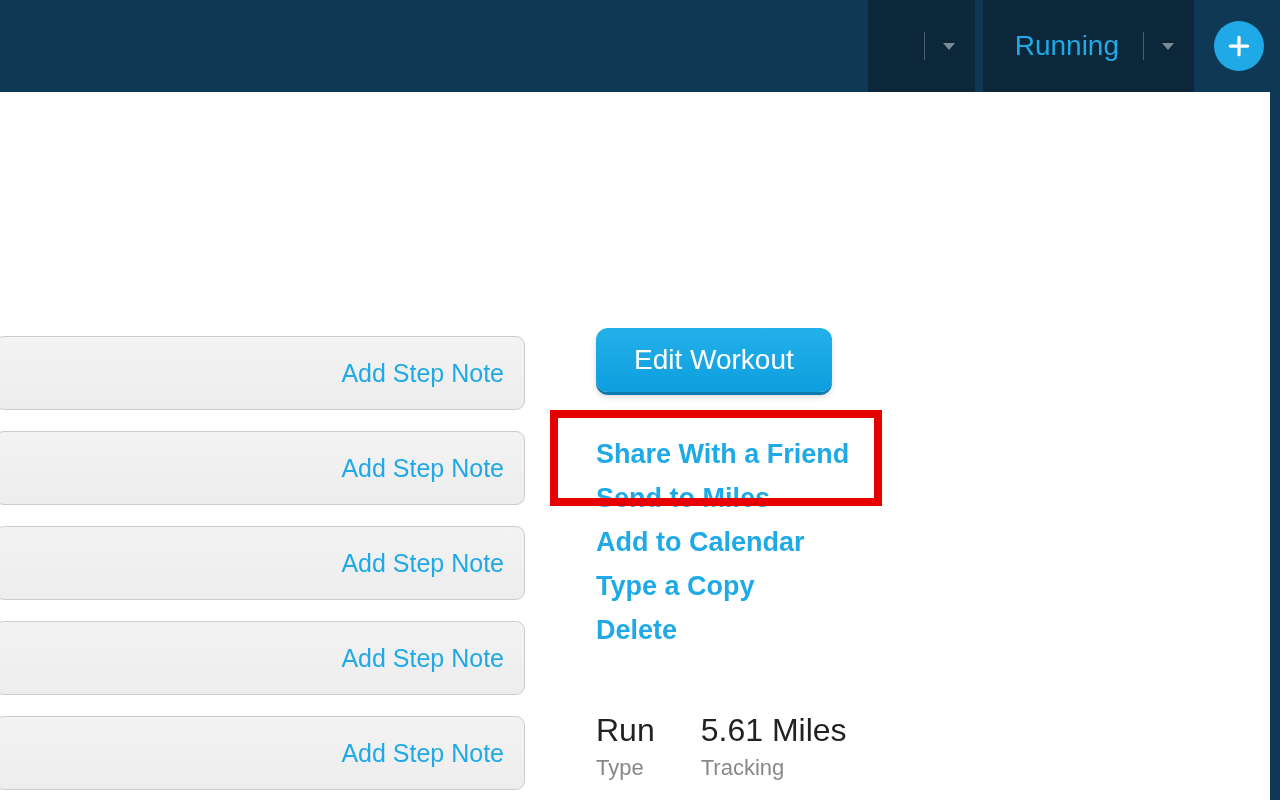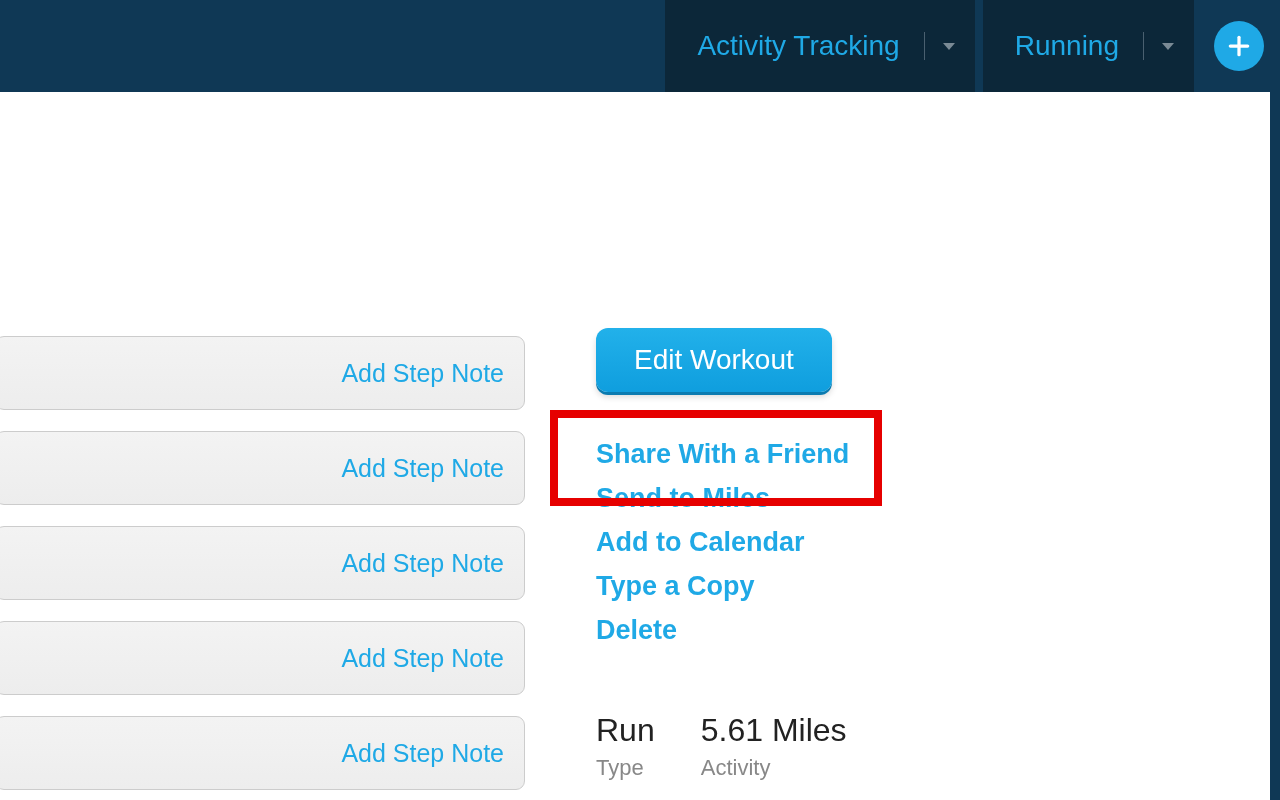--- a/index.html
+++ b/index.html
@@ -168,21 +168,20 @@
       width: 10px;
       height: calc(800px - 92px);
       background: #0f3855;
     }
   </style>
 </head>
 <body>
 
 <div class="topbar">
   <div class="nav-tab">
-    <span class="nav-tab-label">Activity Tracking</span>
     <span class="nav-tab-divider"></span>
     <span class="nav-tab-caret"></span>
   </div>
   <div class="nav-tab">
     <span class="nav-tab-label">Running</span>
     <span class="nav-tab-divider"></span>
     <span class="nav-tab-caret"></span>
   </div>
   <div class="add-circle">
     <svg viewBox="0 0 24 24" fill="none" stroke="#ffffff" stroke-width="3" stroke-linecap="round">
@@ -225,20 +224,20 @@
       </div>
     </div>
 
     <div class="stats-row">
       <div class="stat-block">
         <span class="stat-value">Run</span>
         <span class="stat-label">Type</span>
       </div>
       <div class="stat-block">
         <span class="stat-value">5.61 Miles</span>
-        <span class="stat-label">Activity</span>
+        <span class="stat-label">Tracking</span>
       </div>
     </div>
 
   </div>
 </div>
 
 <div class="right-edge"></div>
 
 </body></html>

